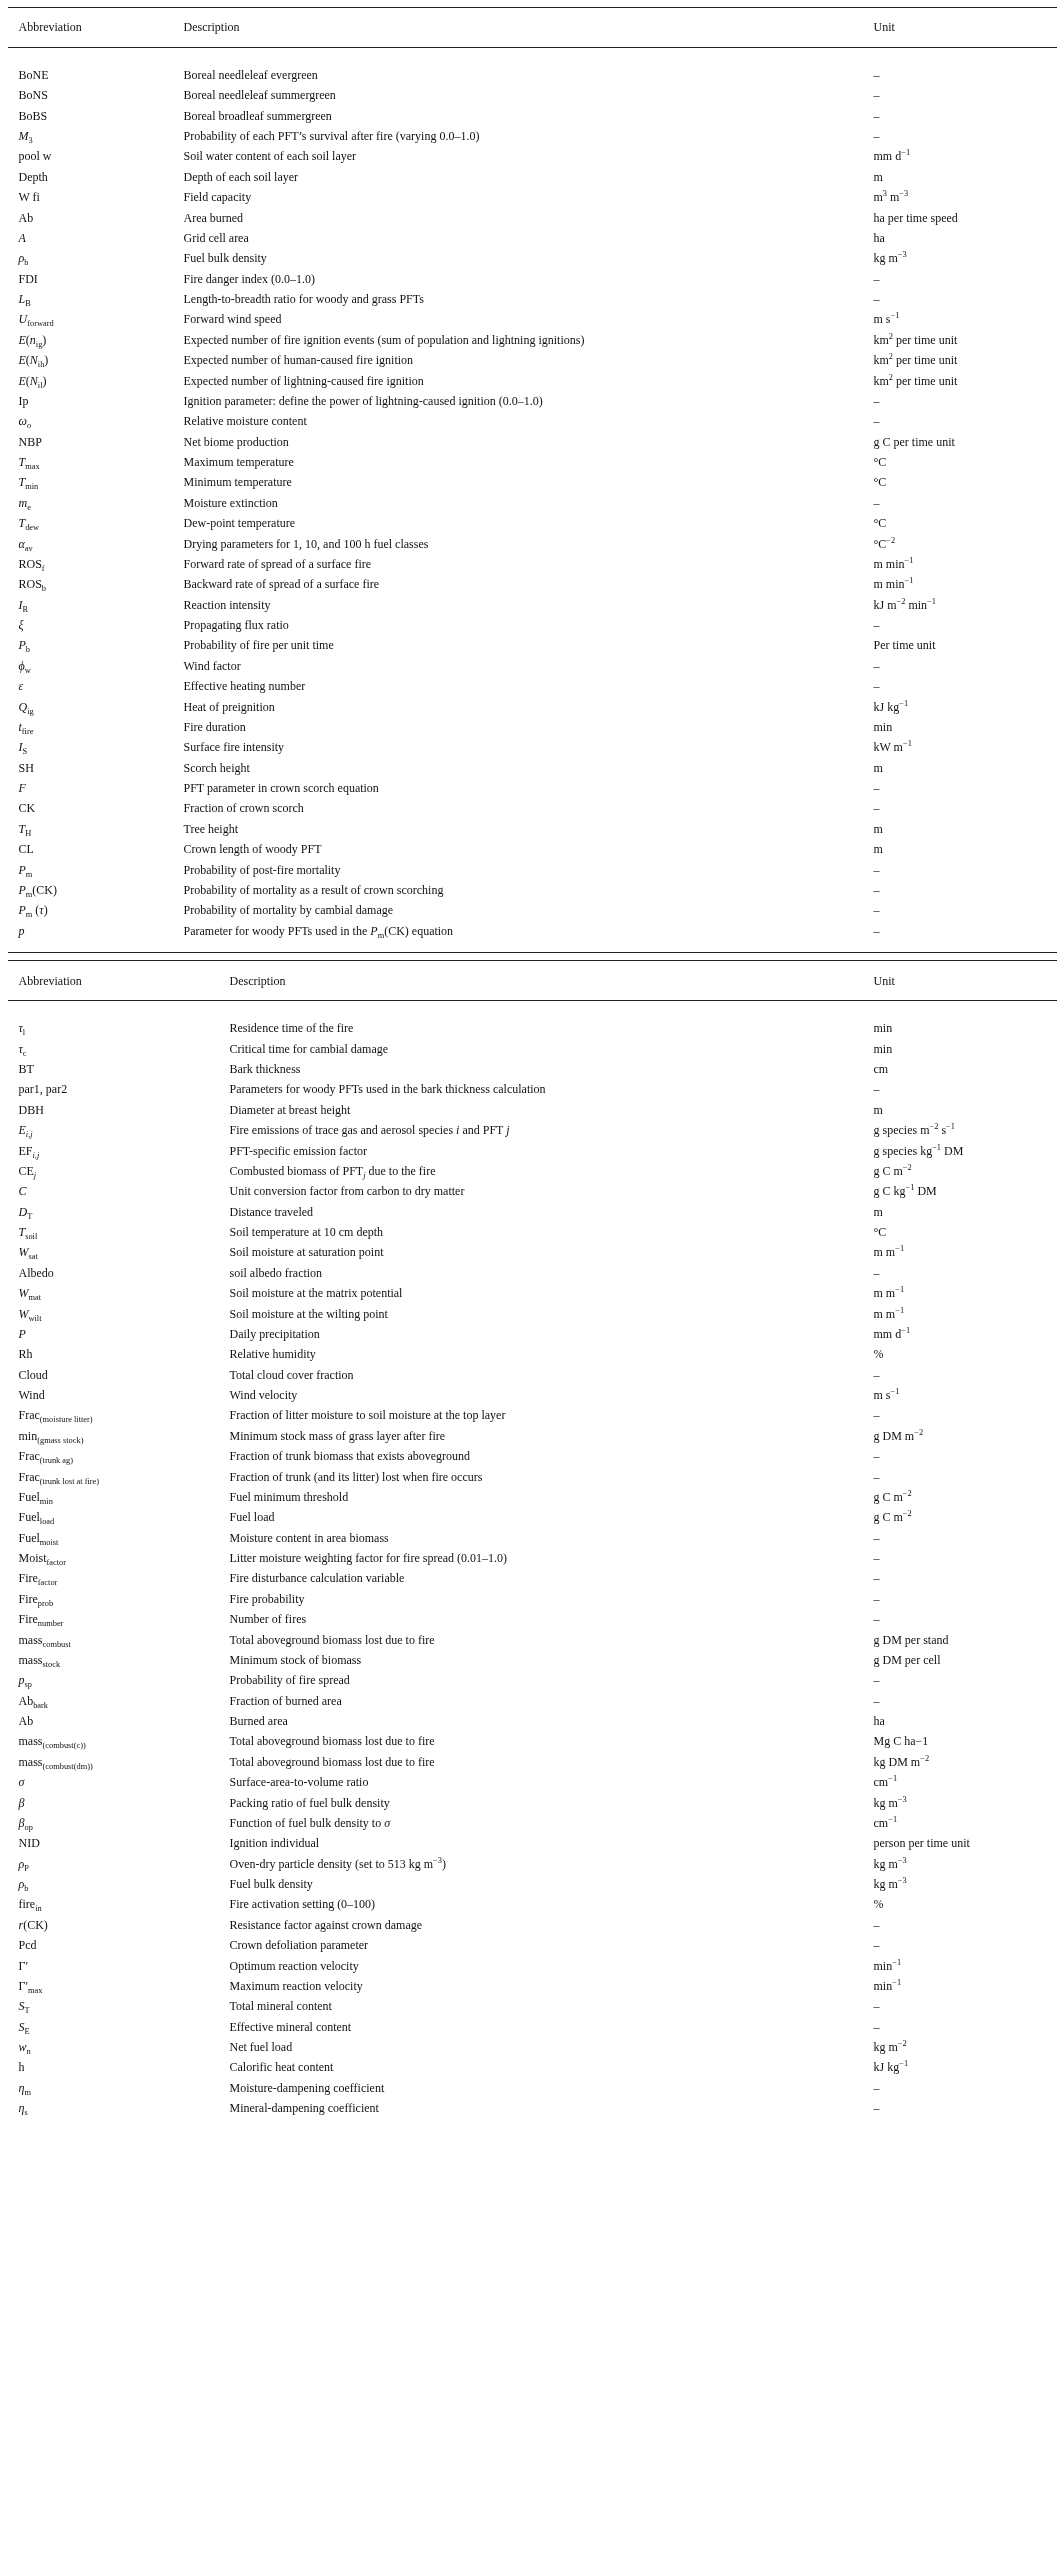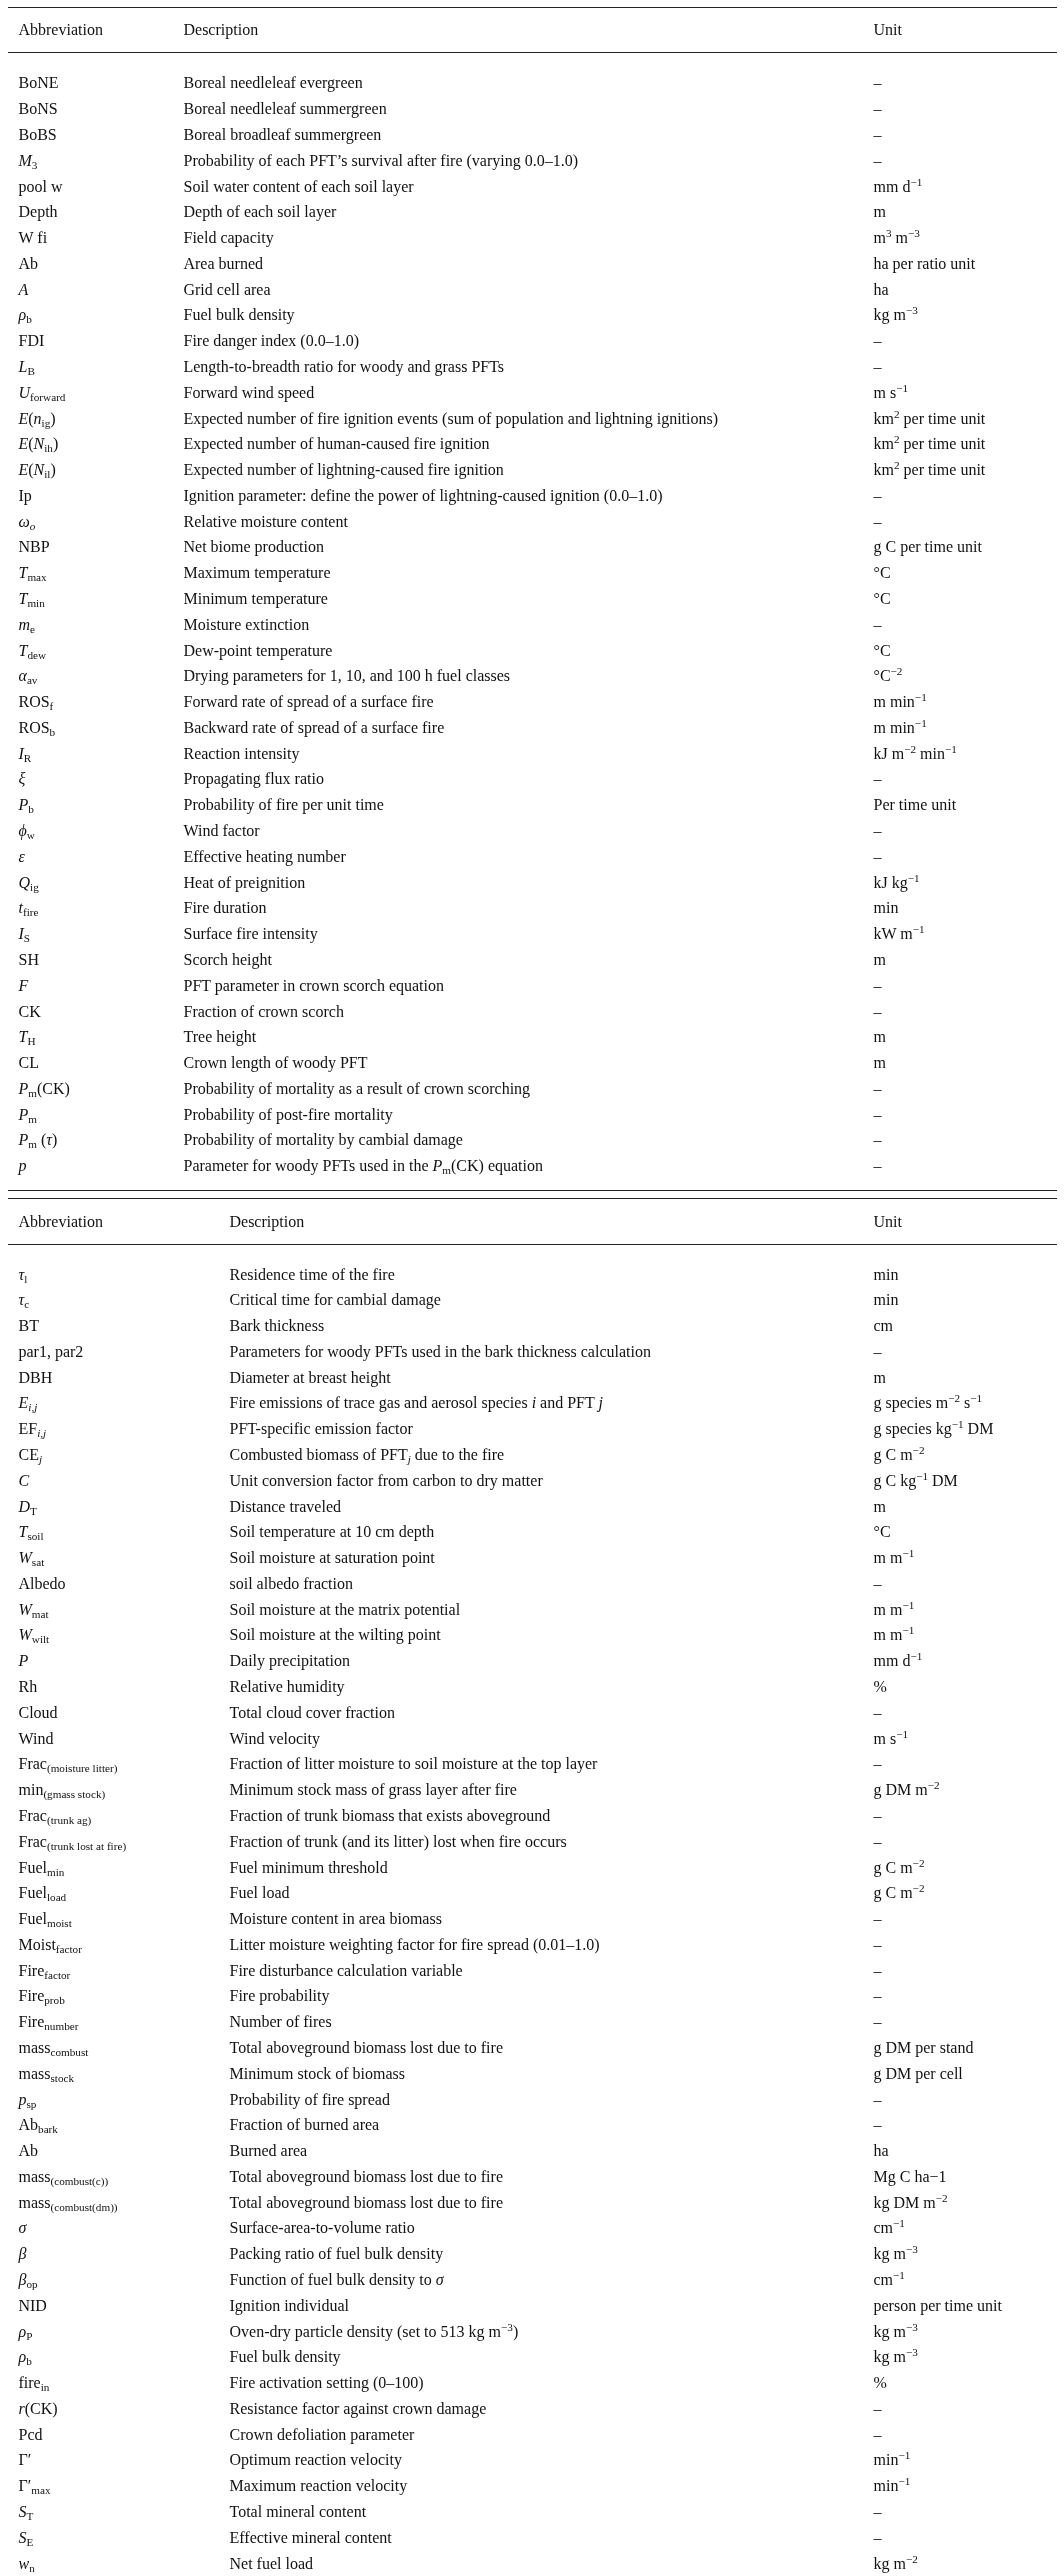--- a/index.html
+++ b/index.html
@@ -5,21 +5,21 @@
   html, body { margin: 0; padding: 0; background: #ffffff; }
   body {
     width: 1065px;
     font-family: "Liberation Serif", "DejaVu Serif", serif;
     color: #111111;
   }
   .page { padding: 7.2px 8.2px 20.6px 8.2px; }
   table.abbr {
     width: 100%;
     border-collapse: collapse;
-    font-size: 16px;
+    font-size: 12px;
     line-height: 1.35;
     table-layout: fixed;
   }
   table.abbr th, table.abbr td {
     text-align: left;
     font-weight: normal;
     vertical-align: top;
     padding: 2.1px 4.1px 2.1px 10.3px;
   }
   table.abbr thead th { padding-top: 11.3px; padding-bottom: 11.3px; }
@@ -86,21 +86,21 @@
           <td>m</td>
         </tr>
         <tr>
           <td class="sym">W fi</td>
           <td>Field capacity</td>
           <td>m<sup>3</sup> m<sup>−3</sup></td>
         </tr>
         <tr>
           <td class="sym">Ab</td>
           <td>Area burned</td>
-          <td>ha per ratio unit</td>
+          <td>ha per time speed</td>
         </tr>
         <tr>
           <td class="sym"><i>A</i></td>
           <td>Grid cell area</td>
           <td>ha</td>
         </tr>
         <tr>
           <td class="sym"><i>ρ</i><sub>b</sub></td>
           <td>Fuel bulk density</td>
           <td>kg m<sup>−3</sup></td>
@@ -244,27 +244,27 @@
           <td class="sym"><i>T</i><sub>H</sub></td>
           <td>Tree height</td>
           <td>m</td>
         </tr>
         <tr>
           <td class="sym">CL</td>
           <td>Crown length of woody PFT</td>
           <td>m</td>
         </tr>
         <tr>
+          <td class="sym"><i>P</i><sub>m</sub></td>
+          <td>Probability of post-fire mortality</td>
+          <td>–</td>
+        </tr>
+        <tr>
           <td class="sym"><i>P</i><sub>m</sub>(CK)</td>
           <td>Probability of mortality as a result of crown scorching</td>
-          <td>–</td>
-        </tr>
-        <tr>
-          <td class="sym"><i>P</i><sub>m</sub></td>
-          <td>Probability of post-fire mortality</td>
           <td>–</td>
         </tr>
         <tr>
           <td class="sym"><i>P</i><sub>m</sub> (<i>τ</i>)</td>
           <td>Probability of mortality by cambial damage</td>
           <td>–</td>
         </tr>
         <tr>
           <td class="sym"><i>p</i></td>
           <td>Parameter for woody PFTs used in the <i>P</i><sub>m</sub>(CK) equation</td>

